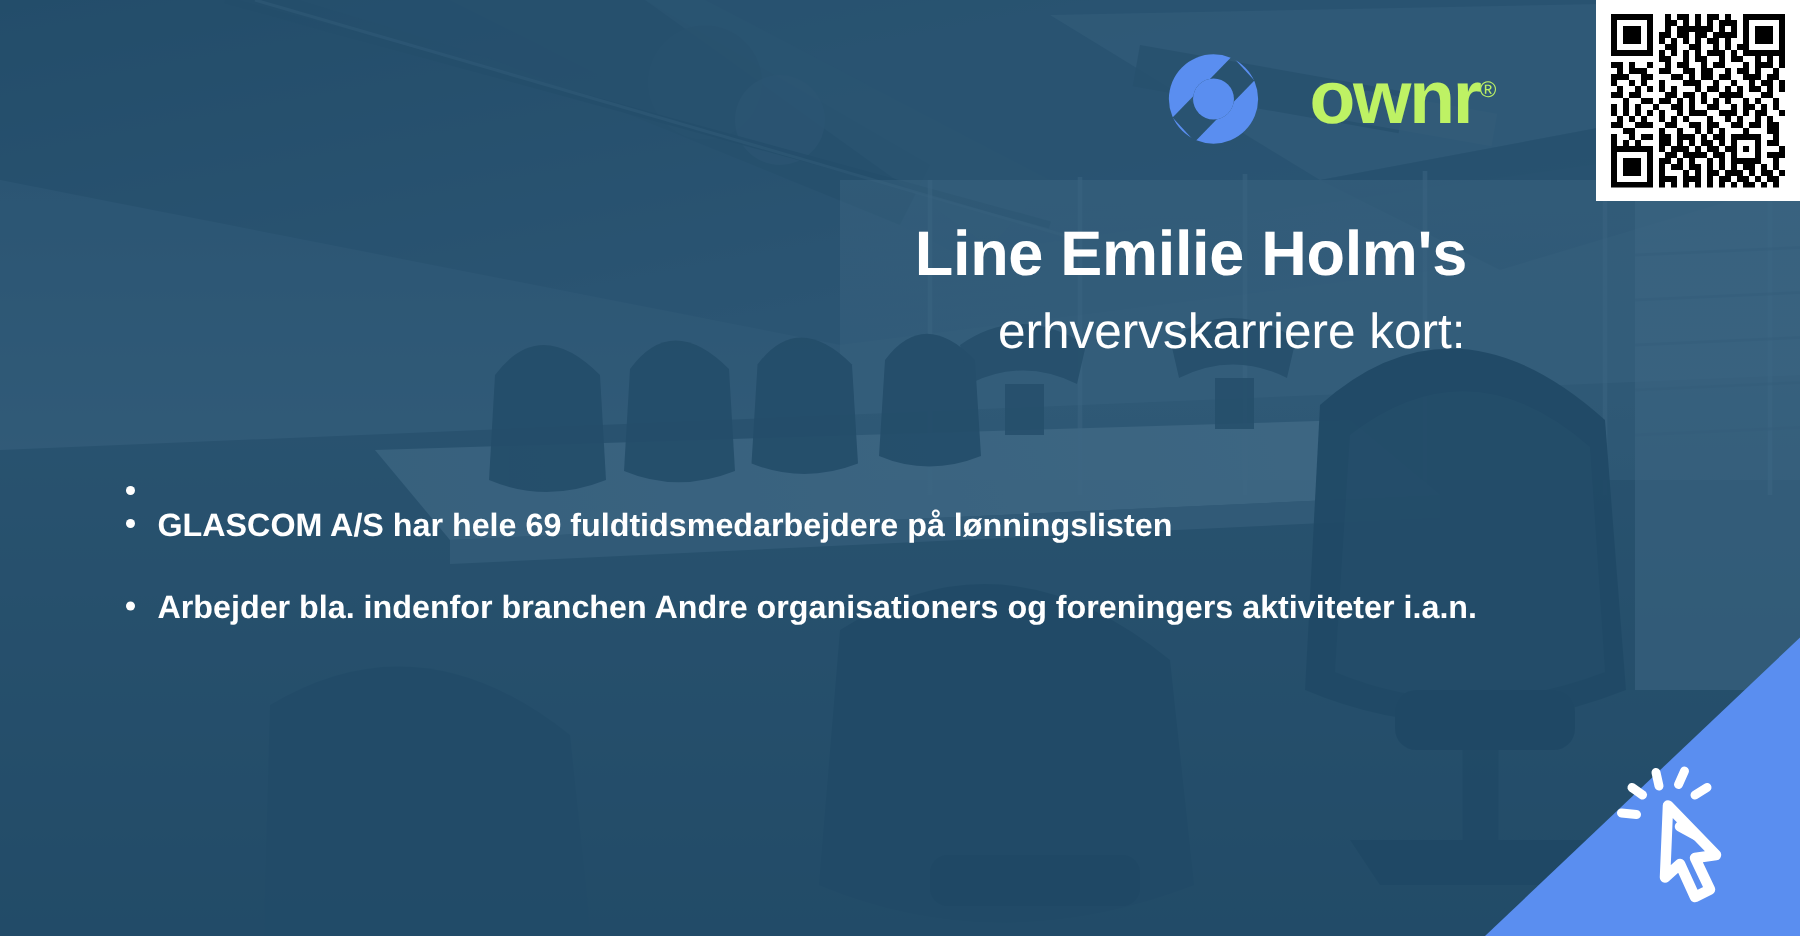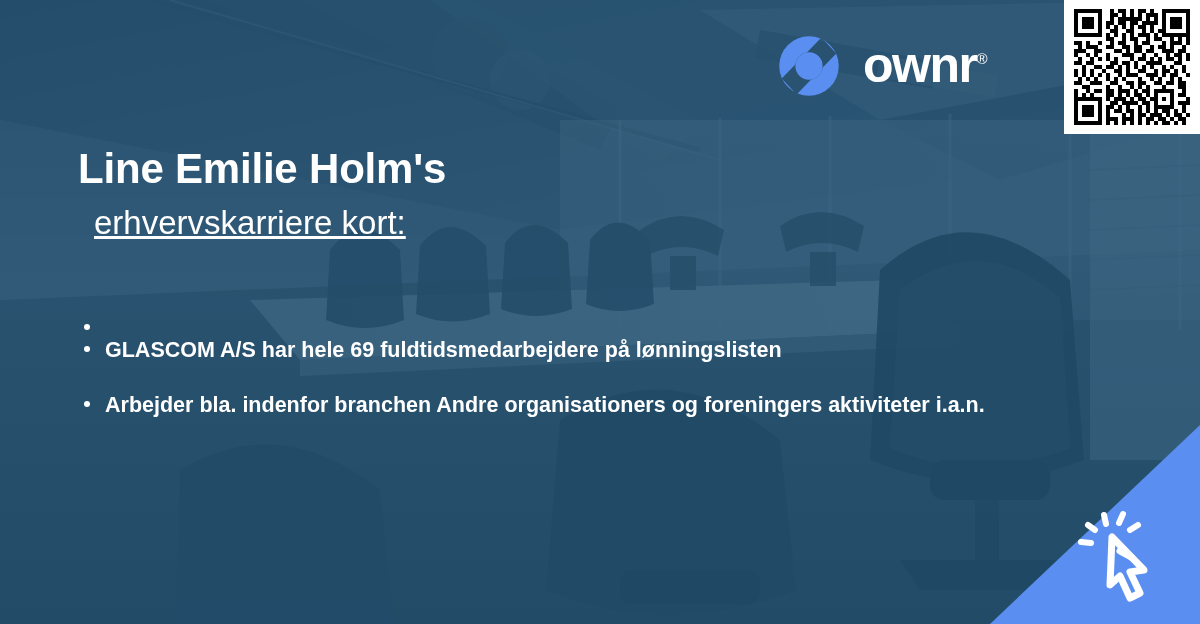--- a/index.html
+++ b/index.html
@@ -30,38 +30,38 @@
     background: rgba(29, 77, 110, 0.80);
     pointer-events: none;
   }
 
   
   #textblock {
     position: absolute;
     left: 78px;
     top: 148px;
     width: 900px;
+    text-align: right;
   }
   #title {
     font-size: 42px;
     font-weight: bold;
     color: #ffffff;
     letter-spacing: -0.2px;
     line-height: 1.0;
     margin: 0 0 14px 0;
     white-space: nowrap;
   }
   #subtitle {
     font-size: 33px;
     font-weight: normal;
     color: #ffffff;
     line-height: 1.0;
-    margin: 16px;
+    margin: 1px;
     white-space: nowrap;
-    text-decoration: underline;
   }
 
   #bullets {
     position: absolute;
     left: 80px;
     top: 312px;
     width: 920px;
     list-style: none;
     margin: 0;
     padding: 0;
@@ -89,24 +89,24 @@
   #logo {
     position: absolute;
     left: 778px;
     top: 35px;
     display: flex;
     align-items: center;
     height: 62px;
   }
   #logo-mark { width: 62px; height: 62px; display: block; }
   #logo-word {
-    margin-left: 23px;
+    margin-left: 33px;
     font-size: 50px;
     font-weight: bold;
-    color: #ffffff;
+    color: #bef264;
     letter-spacing: -1.5px;
     line-height: 1;
     position: relative;
     top: -1px;
   }
   #logo-reg {
     font-size: 15px;
     vertical-align: super;
     font-weight: normal;
     letter-spacing: 0;

